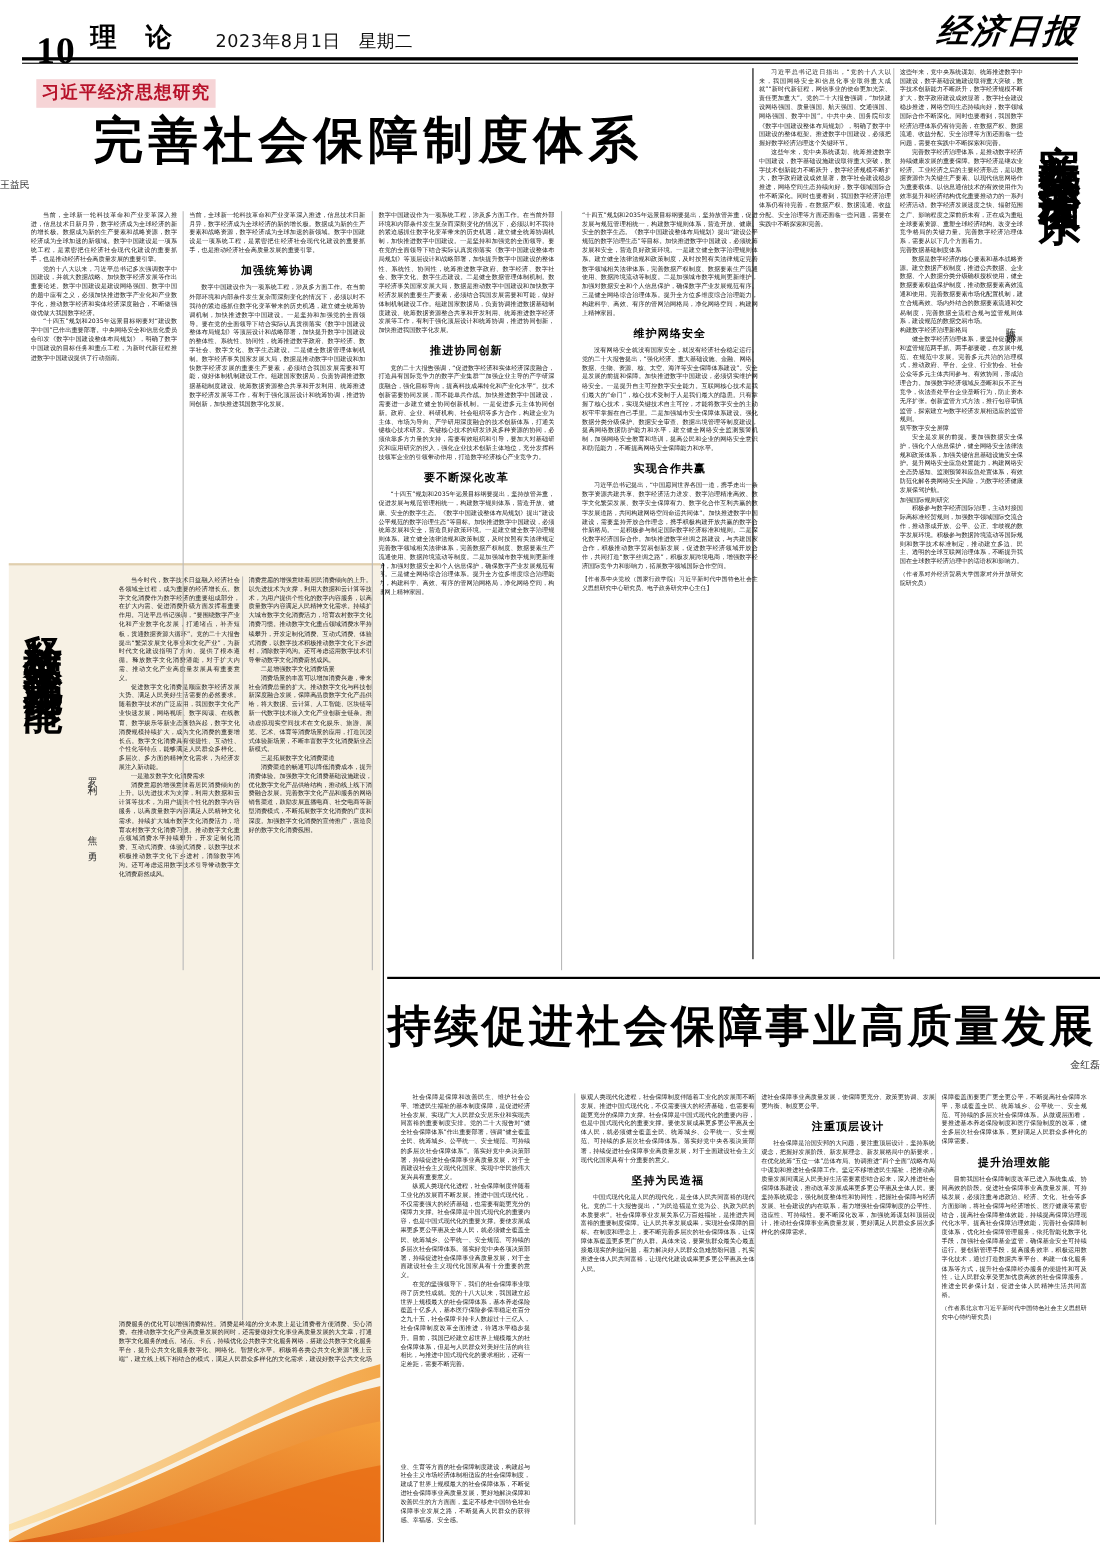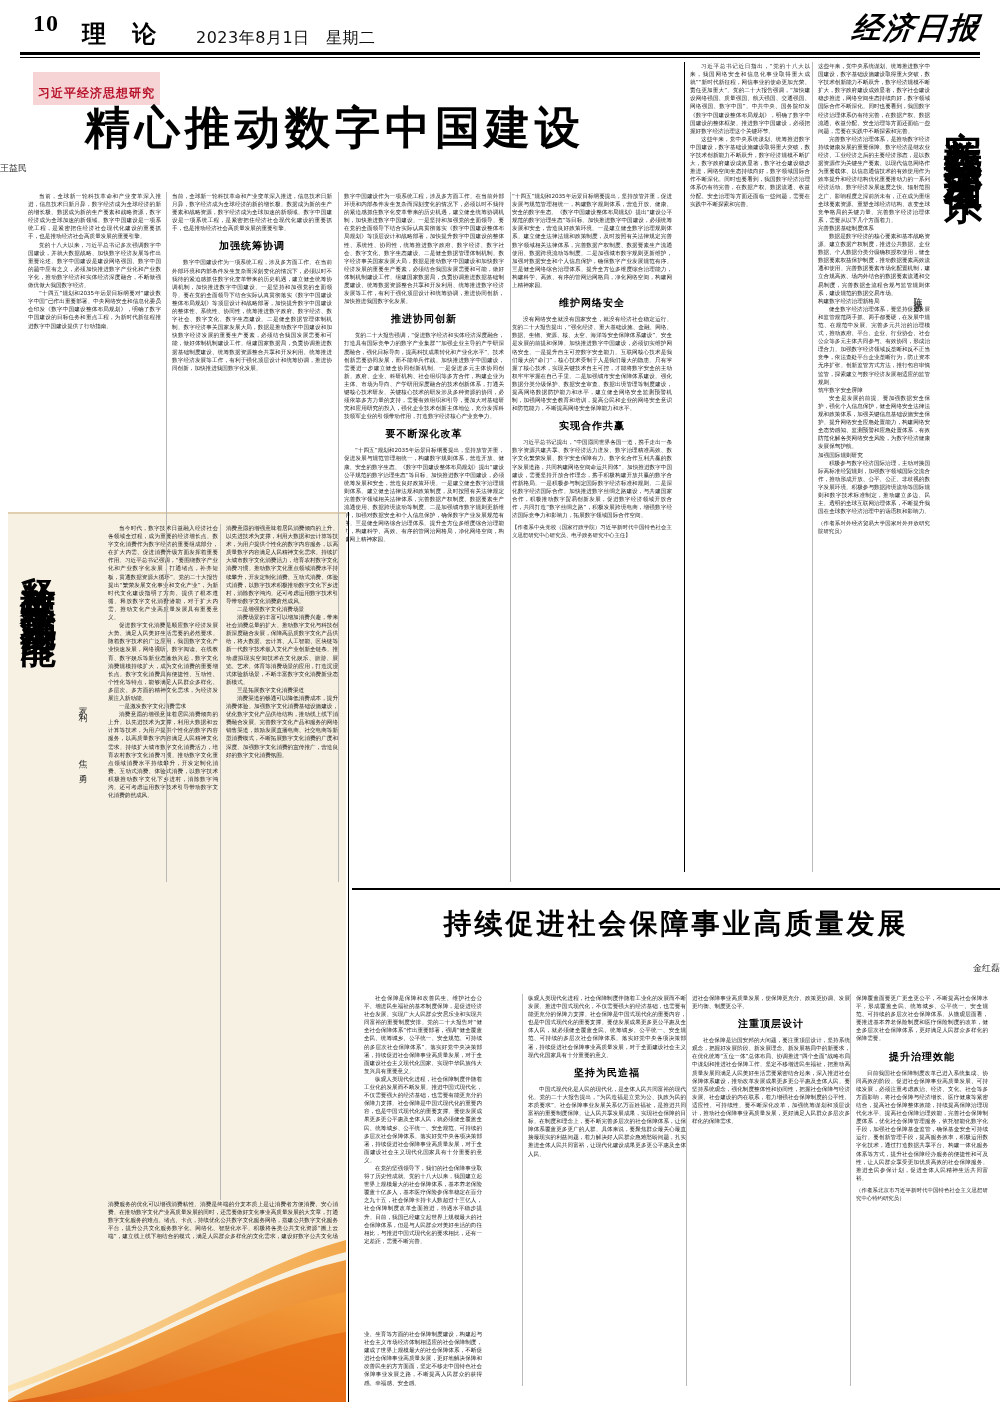--- a/index.html
+++ b/index.html
@@ -7,22 +7,22 @@
     width: 1000px; height: 1417px;
     background: #ffffff;
     font-family: "DejaVu Sans", "Liberation Sans", sans-serif;
     overflow: hidden;
   }
   .page { position: relative; width: 1000px; height: 1417px; background:#fff; }
 
   
   .masthead { position:absolute; left:0; top:0; width:1000px; height:60px; }
   .page-num {
-    position:absolute; left:33px; top:10px;
-    font-size:24px; font-weight:bold; letter-spacing:1px; color:#000;
+    position:absolute; left:33px; top:28px;
+    font-size:34px; font-weight:bold; letter-spacing:1px; color:#000;
     font-family:"Liberation Serif", serif;
   }
   .section-name {
     position:absolute; left:82px; top:18px;
     font-size:24px; font-weight:bold; letter-spacing:9px; color:#000;
     font-family:"DejaVu Serif", serif;
   }
   .issue-date {
     position:absolute; left:196px; top:28px;
     font-size:16px; color:#111; letter-spacing:0.5px;
@@ -55,22 +55,22 @@
     font-size:10px; font-weight:bold; text-align:center;
     margin:7px 0 5px; color:#000; letter-spacing:1px;
     font-family:"DejaVu Sans", sans-serif; text-indent:0;
   }
   .credit { font-size:5.4px; line-height:8px; color:#1a1a1a; text-indent:0; margin-top:4px; }
 
   
   .kicker {
     position:absolute; left:33px; top:72px;
     background:#f6d4d6; color:#b7122a;
-    font-size:12px; font-weight:bold; letter-spacing:1px;
-    padding:13px 5px 3px; font-family:"DejaVu Sans", sans-serif;
+    font-size:16px; font-weight:bold; letter-spacing:1px;
+    padding:2px 5px 3px; font-family:"DejaVu Sans", sans-serif;
   }
   .headline-main {
     position:absolute; left:0; top:98px; width:670px;
     text-align:center; font-size:45px; font-weight:bold;
     letter-spacing:5px; color:#000;
     font-family:"DejaVu Sans", sans-serif;
   }
   .byline-main {
     position:absolute; left:0; top:162px; width:670px;
     text-align:left; font-size:9px; color:#333;
@@ -97,21 +97,21 @@
   
   .tint-panel {
     position:absolute; left:8px; top:512px; width:338px; height:890px;
     background:#f7f1e4; border-top:2px solid #e0cfae;
   }
   .wave { position:absolute; left:8px; top:1240px; width:338px; height:162px; overflow:hidden; }
 
   
   .headline-bottom {
     position:absolute; left:352px; top:905px; width:648px;
-    text-align:center; font-size:28px; font-weight:bold;
+    font-size:40px; font-weight:bold;
     letter-spacing:3px; color:#000;
     font-family:"DejaVu Sans", sans-serif;
   }
   .byline-bottom {
     position:absolute; left:352px; top:962px; width:648px;
     text-align:right; font-size:9px; color:#333;
     font-family:"DejaVu Serif", serif;
   }
 
   
@@ -130,21 +130,21 @@
   <div class="masthead">
     <div class="page-num">10</div>
     <div class="section-name">理 论</div>
     <div class="issue-date">2023年8月1日　星期二</div>
     <div class="paper-title">经济日报</div>
   </div>
   <div class="rule-top"></div>
   <div class="rule-top2"></div>
 
   <div class="kicker">习近平经济思想研究</div>
-  <div class="headline-main">精心推动数字中国建设</div>
+  <div class="headline-main">完善社会保障制度体系</div>
   <div class="byline-main">王益民</div>
 
   <div class="col" style="left:28px; top:192px; width:133px; height:690px;">
     <p class="body-text">当前，全球新一轮科技革命和产业变革深入推进，信息技术日新月异，数字经济成为全球经济的新的增长极。数据成为新的生产要素和战略资源，数字经济成为全球加速的新领域。数字中国建设是一项系统工程，是紧密把住经济社会现代化建设的重要抓手，也是推动经济社会高质量发展的重要引擎。</p>
     <p class="body-text">党的十八大以来，习近平总书记多次强调数字中国建设，并就大数据战略、加快数字经济发展等作出重要论述。数字中国建设是建设网络强国、数字中国的题中应有之义，必须加快推进数字产业化和产业数字化，推动数字经济和实体经济深度融合，不断做强做优做大我国数字经济。</p>
     <p class="body-text">“十四五”规划和2035年远景目标纲要对“建设数字中国”已作出重要部署。中央网络安全和信息化委员会印发《数字中国建设整体布局规划》，明确了数字中国建设的目标任务和重点工程，为新时代新征程推进数字中国建设提供了行动指南。</p>
   </div>
 
   <div class="col" style="left:172px; top:192px; width:160px; height:690px;">
     <p class="body-text noind">当前，全球新一轮科技革命和产业变革深入推进，信息技术日新月异，数字经济成为全球经济的新的增长极。数据成为新的生产要素和战略资源，数字经济成为全球加速的新领域。数字中国建设是一项系统工程，是紧密把住经济社会现代化建设的重要抓手，也是推动经济社会高质量发展的重要引擎。</p>
@@ -153,21 +153,21 @@
   </div>
 
   <div class="col" style="left:344px; top:192px; width:160px; height:690px;">
     <p class="body-text noind">数字中国建设作为一项系统工程，涉及多方面工作。在当前外部环境和内部条件发生复杂而深刻变化的情况下，必须以时不我待的紧迫感抓住数字化变革带来的历史机遇，建立健全统筹协调机制，加快推进数字中国建设。一是坚持和加强党的全面领导。要在党的全面领导下结合实际认真贯彻落实《数字中国建设整体布局规划》等顶层设计和战略部署，加快提升数字中国建设的整体性、系统性、协同性，统筹推进数字政府、数字经济、数字社会、数字文化、数字生态建设。二是健全数据管理体制机制。数字经济事关国家发展大局，数据是推动数字中国建设和加快数字经济发展的重要生产要素，必须结合我国发展需要和可能，做好体制机制建设工作。组建国家数据局，负责协调推进数据基础制度建设、统筹数据资源整合共享和开发利用、统筹推进数字经济发展等工作，有利于强化顶层设计和统筹协调，推进协同创新，加快推进我国数字化发展。</p>
     <h3 class="subhead">推进协同创新</h3>
     <p class="body-text">党的二十大报告强调，“促进数字经济和实体经济深度融合，打造具有国际竞争力的数字产业集群”“加强企业主导的产学研深度融合，强化目标导向，提高科技成果转化和产业化水平”。技术创新需要协同发展，而不能单兵作战。加快推进数字中国建设，需要进一步建立健全协同创新机制。一是促进多元主体协同创新。政府、企业、科研机构、社会组织等多方合作，构建企业为主体、市场为导向、产学研用深度融合的技术创新体系，打通关键核心技术研发。关键核心技术的研发涉及多种资源的协同，必须依靠多方力量的支持，需要有效组织和引导，要加大对基础研究和应用研究的投入，强化企业技术创新主体地位，充分发挥科技领军企业的引领带动作用，打造数字经济核心产业竞争力。</p>
     <h3 class="subhead">要不断深化改革</h3>
     <p class="body-text">“十四五”规划和2035年远景目标纲要提出，坚持放管并重，促进发展与规范管理相统一，构建数字规则体系，营造开放、健康、安全的数字生态。《数字中国建设整体布局规划》提出“建设公平规范的数字治理生态”等目标。加快推进数字中国建设，必须统筹发展和安全，营造良好政策环境。一是建立健全数字治理规则体系。建立健全法律法规和政策制度，及时按照有关法律规定完善数字领域相关法律体系，完善数据产权制度、数据要素生产流通使用、数据跨境流动等制度。二是加强城市数字规则更新维护，加强对数据安全和个人信息保护，确保数字产业发展规范有序。三是健全网络综合治理体系。提升全方位多维度综合治理能力，构建科学、高效、有序的管网治网格局，净化网络空间，构建网上精神家园。</p>
   </div>
 
-  <div class="col" style="left:512px; top:192px; width:160px; height:690px;">
+  <div class="col" style="left:529px; top:192px; width:160px; height:690px;">
     <p class="body-text noind">“十四五”规划和2035年远景目标纲要提出，坚持放管并重，促进发展与规范管理相统一，构建数字规则体系，营造开放、健康、安全的数字生态。《数字中国建设整体布局规划》提出“建设公平规范的数字治理生态”等目标。加快推进数字中国建设，必须统筹发展和安全，营造良好政策环境。一是建立健全数字治理规则体系。建立健全法律法规和政策制度，及时按照有关法律规定完善数字领域相关法律体系，完善数据产权制度、数据要素生产流通使用、数据跨境流动等制度。二是加强城市数字规则更新维护，加强对数据安全和个人信息保护，确保数字产业发展规范有序。三是健全网络综合治理体系。提升全方位多维度综合治理能力，构建科学、高效、有序的管网治网格局，净化网络空间，构建网上精神家园。</p>
     <h3 class="subhead">维护网络安全</h3>
     <p class="body-text">没有网络安全就没有国家安全，就没有经济社会稳定运行。党的二十大报告提出，“强化经济、重大基础设施、金融、网络、数据、生物、资源、核、太空、海洋等安全保障体系建设”。安全是发展的前提和保障。加快推进数字中国建设，必须切实维护网络安全。一是提升自主可控数字安全能力。互联网核心技术是我们最大的“命门”，核心技术受制于人是我们最大的隐患。只有掌握了核心技术，实现关键技术自主可控，才能将数字安全的主动权牢牢掌握在自己手里。二是加强城市安全保障体系建设。强化数据分类分级保护、数据安全审查、数据出境管理等制度建设，提高网络数据防护能力和水平，建立健全网络安全监测预警机制，加强网络安全教育和培训，提高公民和企业的网络安全意识和防范能力，不断提高网络安全保障能力和水平。</p>
     <h3 class="subhead">实现合作共赢</h3>
     <p class="body-text">习近平总书记提出，“中国愿同世界各国一道，携手走出一条数字资源共建共享、数字经济活力迸发、数字治理精准高效、数字文化繁荣发展、数字安全保障有力、数字化合作互利共赢的数字发展道路，共同构建网络空间命运共同体”。加快推进数字中国建设，需要坚持开放合作理念，携手积极构建开放共赢的数字合作新格局。一是积极参与制定国际数字经济标准和规则。二是深化数字经济国际合作。加快推进数字丝绸之路建设，与共建国家合作，积极推动数字贸易创新发展，促进数字经济领域开放合作，共同打造“数字丝绸之路”，积极发展跨境电商，增强数字经济国际竞争力和影响力，拓展数字领域国际合作空间。</p>
     <p class="body-text credit">【作者系中央党校（国家行政学院）习近平新时代中国特色社会主义思想研究中心研究员、电子政务研究中心主任】</p>
   </div>
 
   <div class="vhead" style="right:18px; top:100px; height:430px;">完善数字经济治理体系</div>
   <div class="vbyline" style="right:76px; top:290px;">陈振娇</div>

